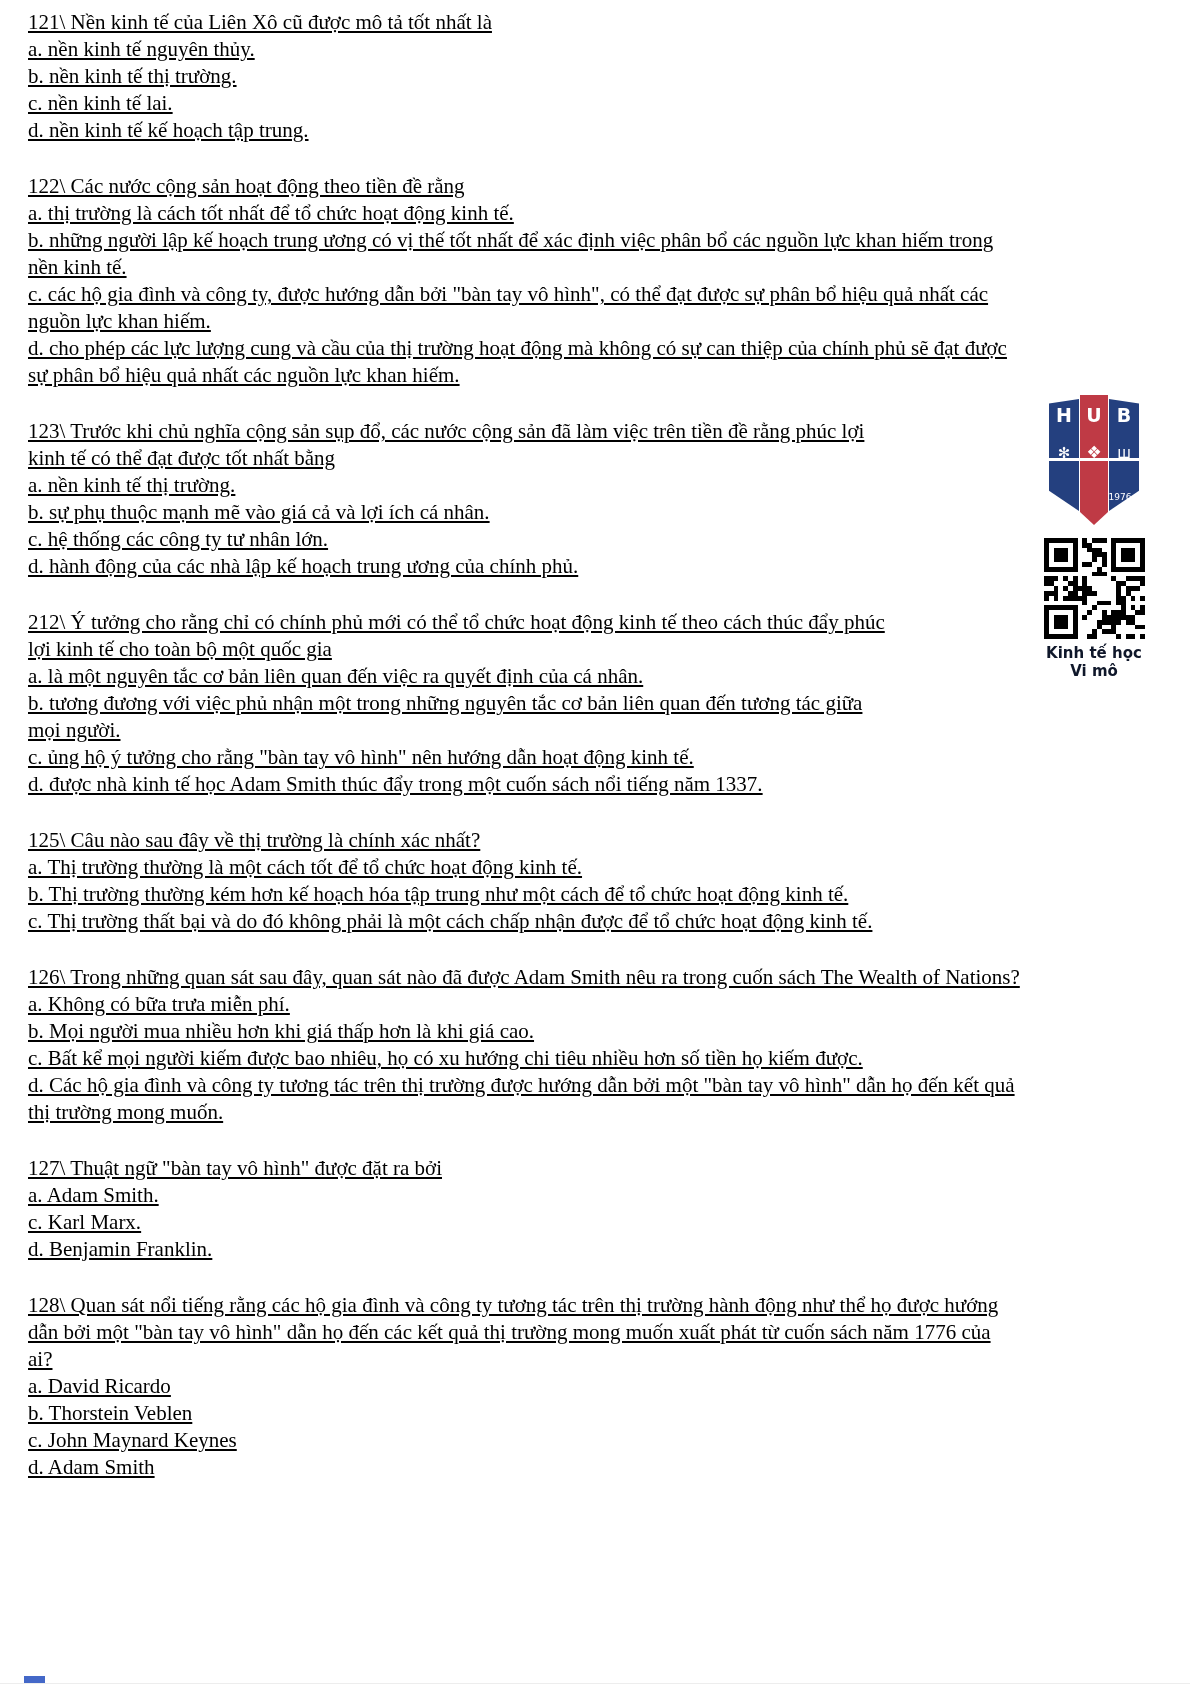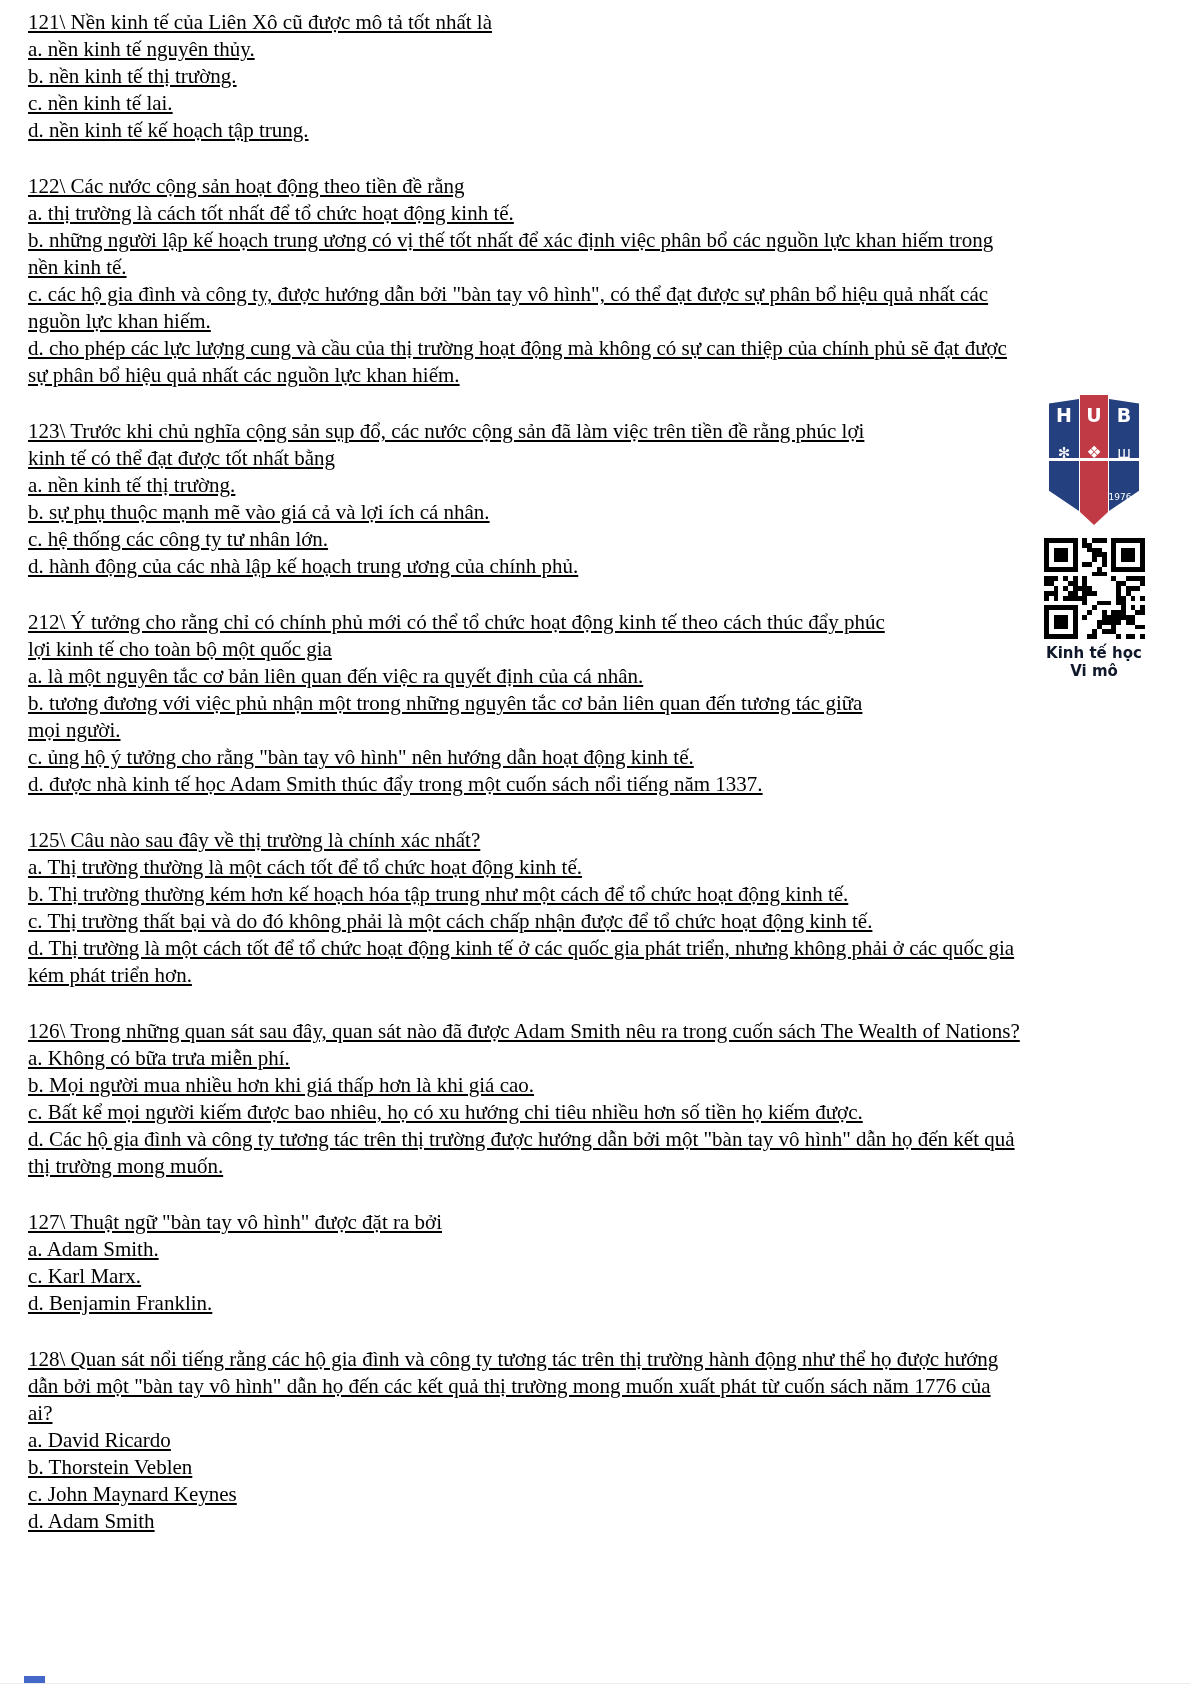--- a/index.html
+++ b/index.html
@@ -115,22 +115,20 @@
         <div class="line">b. tương đương với việc phủ nhận một trong những nguyên tắc cơ bản liên quan đến tương tác giữa
 mọi người.</div>
         <div class="line">c. ủng hộ ý tưởng cho rằng "bàn tay vô hình" nên hướng dẫn hoạt động kinh tế.</div>
         <div class="line">d. được nhà kinh tế học Adam Smith thúc đẩy trong một cuốn sách nổi tiếng năm 1337.</div>
       </div>
       <div class="question">
         <div class="line">125\ Câu nào sau đây về thị trường là chính xác nhất?</div>
         <div class="line">a. Thị trường thường là một cách tốt để tổ chức hoạt động kinh tế.</div>
         <div class="line">b. Thị trường thường kém hơn kế hoạch hóa tập trung như một cách để tổ chức hoạt động kinh tế.</div>
         <div class="line">c. Thị trường thất bại và do đó không phải là một cách chấp nhận được để tổ chức hoạt động kinh tế.</div>
-        <div class="line">d. Thị trường là một cách tốt để tổ chức hoạt động kinh tế ở các quốc gia phát triển, nhưng không phải ở các quốc gia
-kém phát triển hơn.</div>
       </div>
       <div class="question">
         <div class="line">126\ Trong những quan sát sau đây, quan sát nào đã được Adam Smith nêu ra trong cuốn sách The Wealth of Nations?</div>
         <div class="line">a. Không có bữa trưa miễn phí.</div>
         <div class="line">b. Mọi người mua nhiều hơn khi giá thấp hơn là khi giá cao.</div>
         <div class="line">c. Bất kể mọi người kiếm được bao nhiêu, họ có xu hướng chi tiêu nhiều hơn số tiền họ kiếm được.</div>
         <div class="line">d. Các hộ gia đình và công ty tương tác trên thị trường được hướng dẫn bởi một "bàn tay vô hình" dẫn họ đến kết quả
 thị trường mong muốn.</div>
       </div>
       <div class="question">

